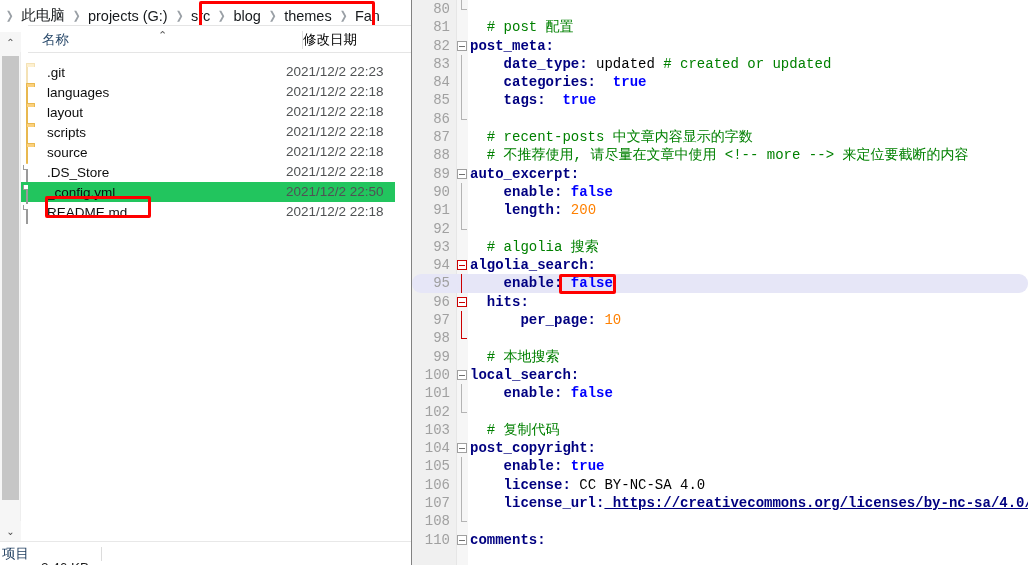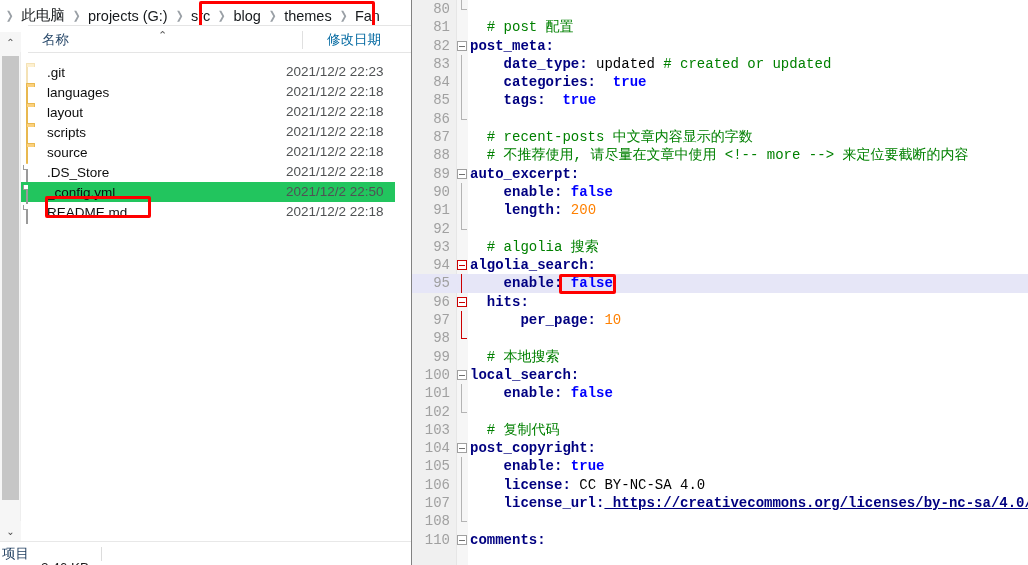--- a/index.html
+++ b/index.html
@@ -54,22 +54,22 @@
     border-bottom: 1px solid #e5e5e5;
     background: #ffffff;
     text-align: center;
   }
   .col-name {
     position: absolute; left: 14px; top: 5px;
     font-size: 13.5px; color: #2a4a6b;
   }
   .col-date {
     position: absolute; left: 274px; top: 5px;
-    font-size: 13.5px; color: #0369a1;
-    padding-left: 24px;
+    font-size: 13.5px; color: #000000;
+    padding-left: 0;
     border-left: 1px solid #e0e0e0;
     height: 18px;
   }
   #sort-caret {
     position: absolute; left: 158px; top: 30px;
     font-size: 11px; color: #5a5a5a;
     line-height: 10px;
   }
 
   
@@ -203,21 +203,21 @@
     background: #f6f6f6;
     border-left: 1px solid #e6e6e6;
   }
   .code-line {
     position: relative;
     height: 18.3px;
     white-space: pre;
     font-size: 14px;
     line-height: 18.3px;
   }
-  .code-line.hl { background: #e6e6f7; }
+  .code-line.hl { background: #e6e6f7; border-radius: 9px; }
   .lnum {
     position: absolute; left: 0; top: 0;
     width: 38px;
     text-align: right;
     color: #a0a0a0;
     font-size: 14px;
     z-index: 2;
   }
   .ctext {
     position: absolute; left: 58px; top: 0;

